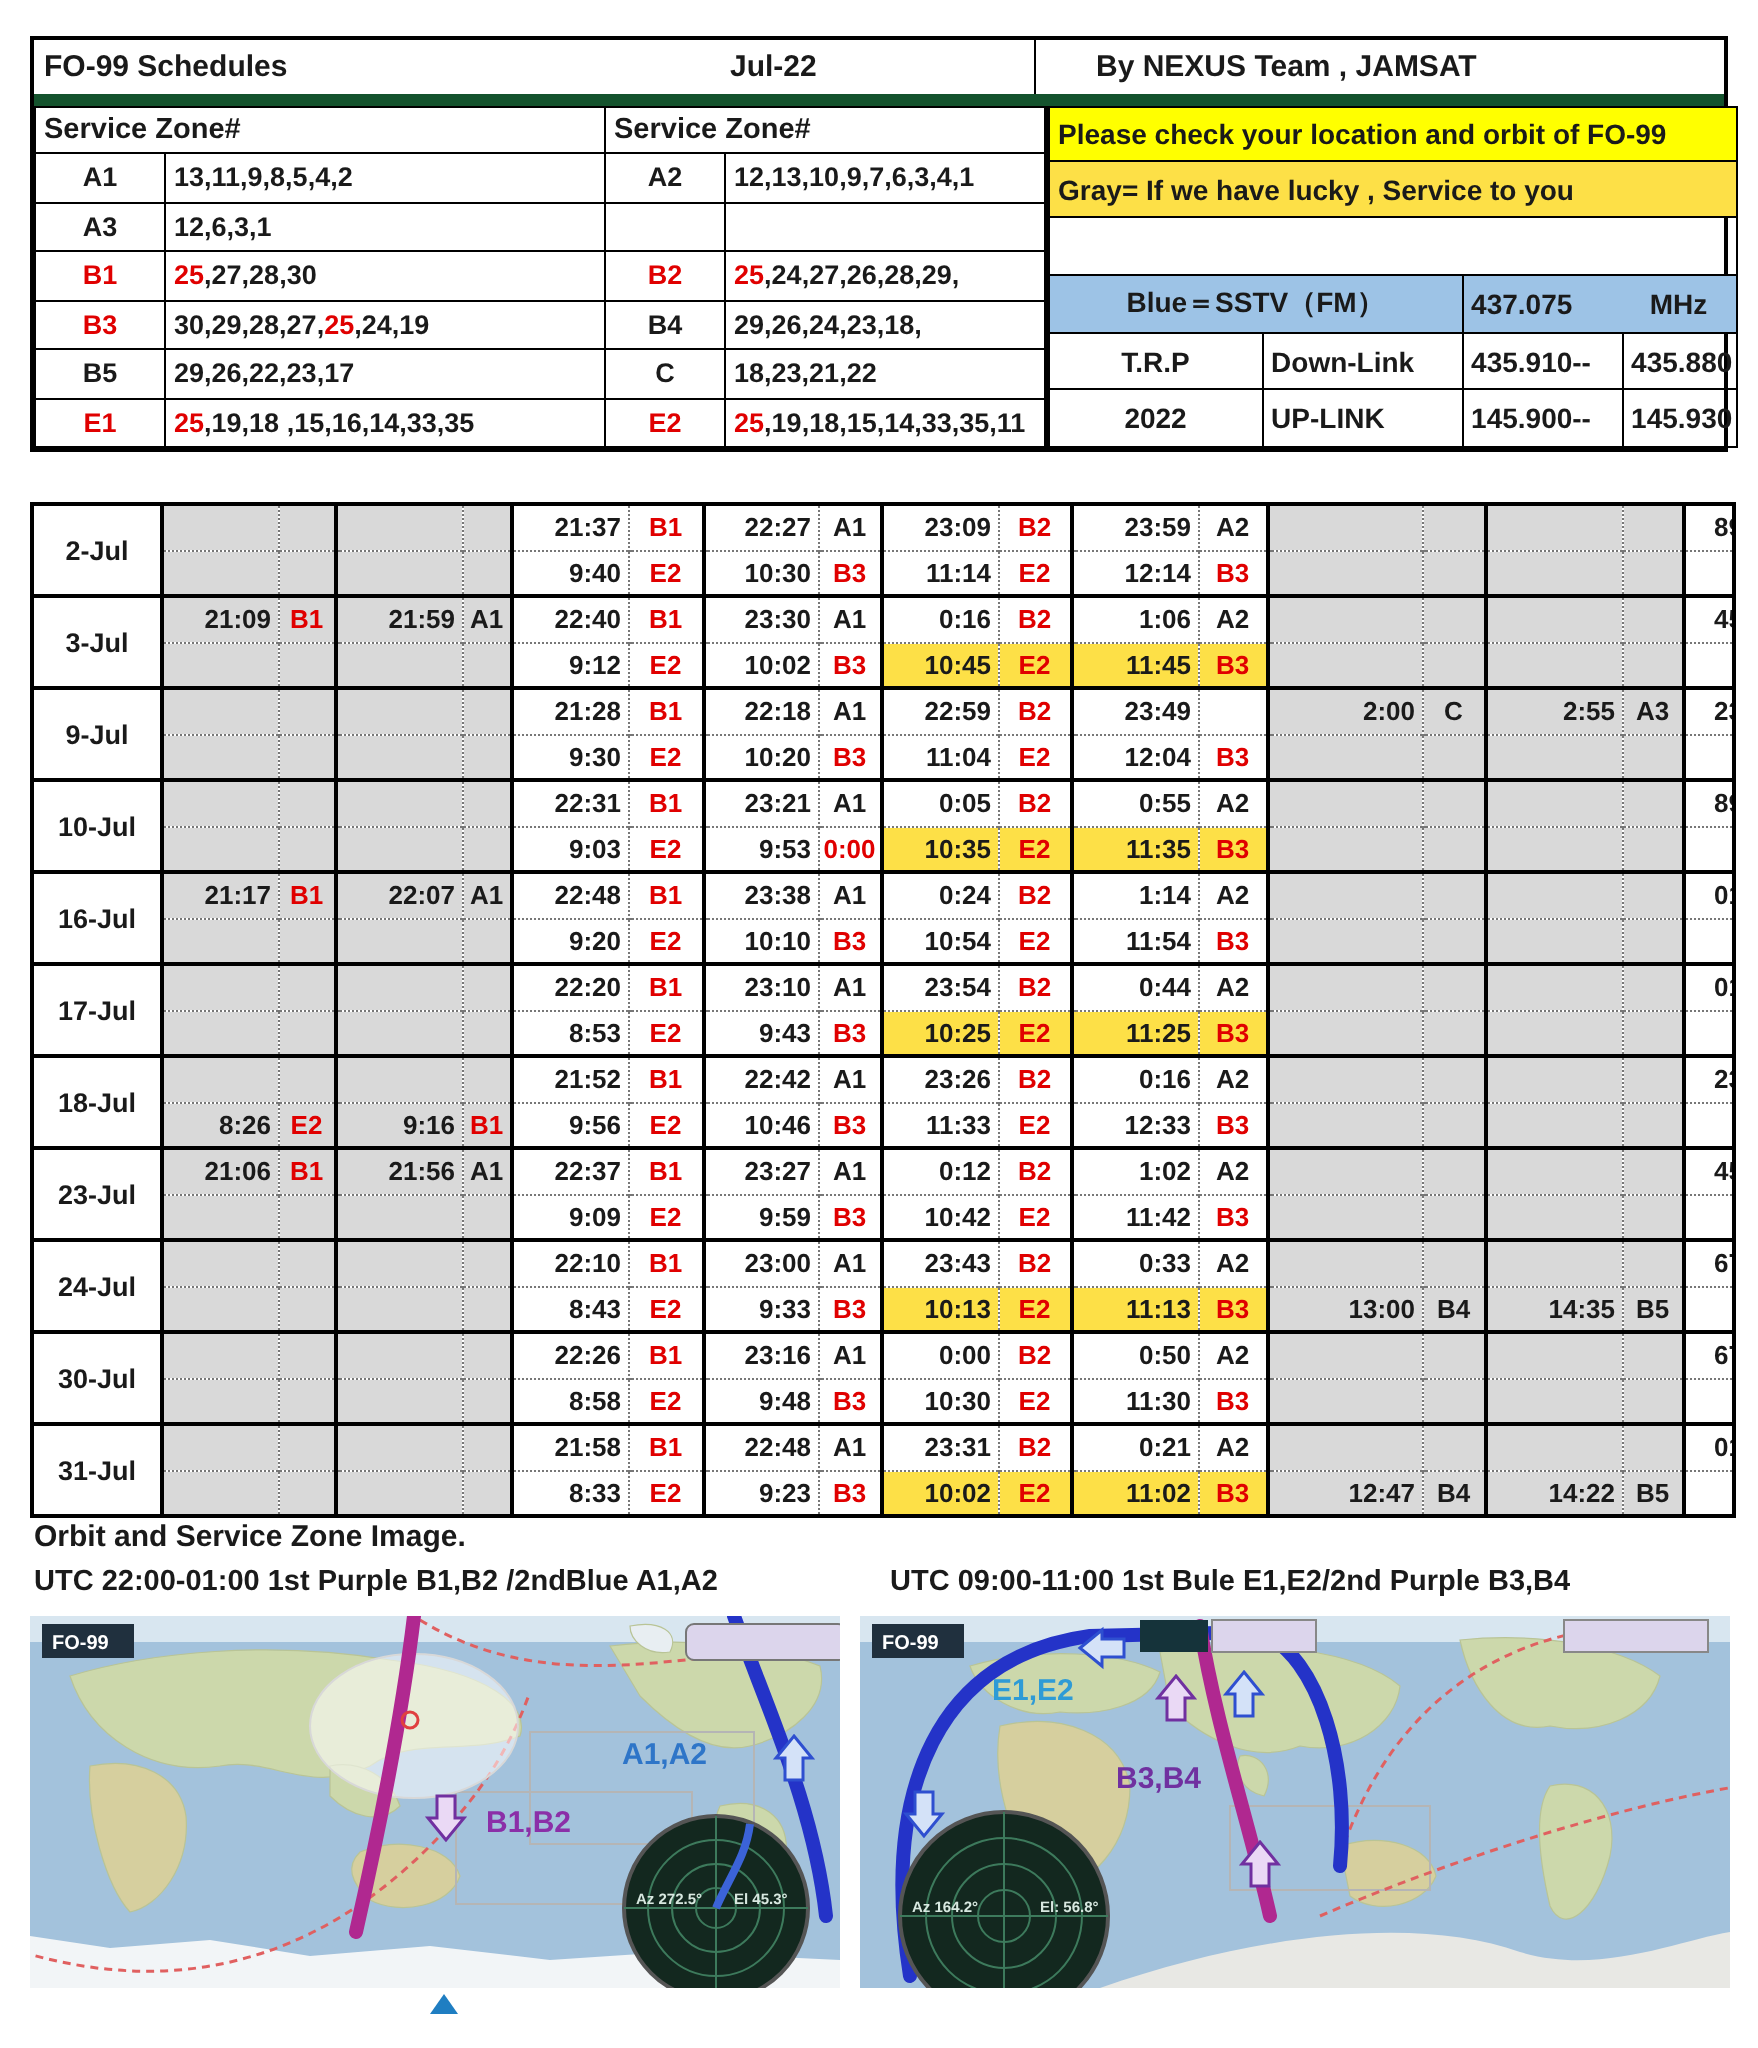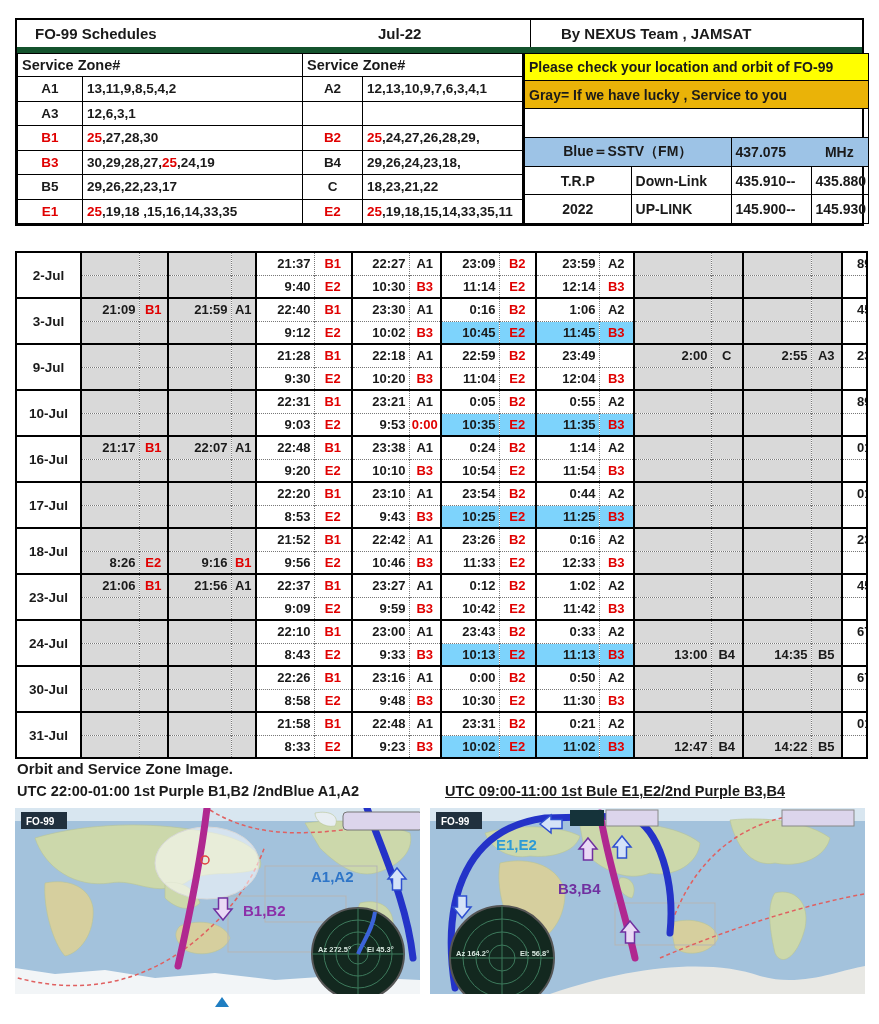--- a/index.html
+++ b/index.html
@@ -3,64 +3,64 @@
 <meta charset="utf-8">
 <style>
   html,body{margin:0;padding:0;background:#fff;}
   body{width:879px;height:1024px;position:relative;overflow:hidden;
        font-family:"Liberation Sans",sans-serif;font-weight:bold;color:#1a1a1a;}
   .abs{position:absolute;}
 
   
   #sheet-top{left:15px;top:18px;width:849px;border:2px solid #000;box-sizing:border-box;}
   .row-title{height:27px;display:flex;align-items:center;font-size:15px;}
-  .row-title .cell-title{flex:0 0 343px;padding-left:18px;}
+  .row-title .cell-title{flex:0 0 343px;padding-left:5px;}
   .row-title .cell-month{flex:0 0 152px;}
   .row-title .cell-by{flex:1;border-left:1.5px solid #000;height:100%;display:flex;align-items:center;padding-left:30px;}
   .row-sub{height:22px;line-height:22px;border-top:1.5px solid #000;padding-left:5px;font-size:15px;}
   .row-sub2{height:21px;line-height:21px;border-top:1.5px solid #000;padding-left:5px;font-size:15px;}
 
   
   #zone-flex{display:flex;border-top:6px solid #14532d;}
   table{border-collapse:collapse;table-layout:fixed;}
   #zone-table{width:505px;}
   #zone-table td{border:1.5px solid #000;height:23.5px;padding:0 4px;font-size:13.5px;
                  overflow:hidden;white-space:nowrap;}
   #zone-table tr.zhead td{height:22px;font-size:14.5px;}
   .zc{text-align:center;padding:0 1px !important;}
   #info-table{width:344px;border-left:2px solid #000;}
   #info-table td{border:1.5px solid #000;height:23.5px;padding:0 4px;font-size:14px;
                  overflow:hidden;white-space:nowrap;}
   #info-table tr.ihead td{height:22px;}
   .bg-yellow{background:#ffff00;}
-  .bg-gray{background:#eab308;}
+  .bg-gray{background:#fde047;}
   .bg-blue{background:#9dc3e6;}
   .tc{text-align:center;}
   .nbr{border-right:none !important;}
   .nbl{border-left:none !important;}
 
   
   #sched{left:15px;top:251px;width:851px;border:2px solid #000;}
   #sched td{height:21.5px;padding:0 3px;font-size:13px;overflow:hidden;white-space:nowrap;}
   #sched .t{text-align:right;}
   #sched .z{text-align:center;padding:0 1px;}
   #sched .gl{border-left:2px solid #000;}
   #sched .dl{border-left:1px dotted #777;}
   #sched tr.sub1 td{border-top:2px solid #000;}
   #sched tr.sub2 td{border-top:1px dotted #777;}
   #sched .date{text-align:center;font-size:13.5px;}
   #sched .badge{border-left:2px solid #000;text-align:center;padding:0 14px;}
   .g{background:#d9d9d9;}
-  .b{background:#7dd3fc;}
+  .b{background:#fde047;}
   .red{color:#e00000;}
 
   
   #maps-title{left:17px;top:760px;font-size:15px;}
   #cap-left{left:17px;top:783px;font-size:14.5px;}
-  #cap-right{left:445px;top:783px;font-size:14.5px;text-decoration:underline;}
+  #cap-right{left:445px;top:783px;font-size:14.5px;}
   .mapbox{top:808px;}
   #map-left{left:15px;}
   #map-right{left:430px;}
   .strip{left:15px;top:994px;width:405px;height:16px;background:#fff;}
   .tri{position:absolute;left:200px;top:3px;width:0;height:0;
        border-left:7px solid transparent;border-right:7px solid transparent;
        border-bottom:10px solid #1f7ec2;}
   svg text{font-family:"Liberation Sans",sans-serif;font-weight:bold;}
 </style>
 </head>

